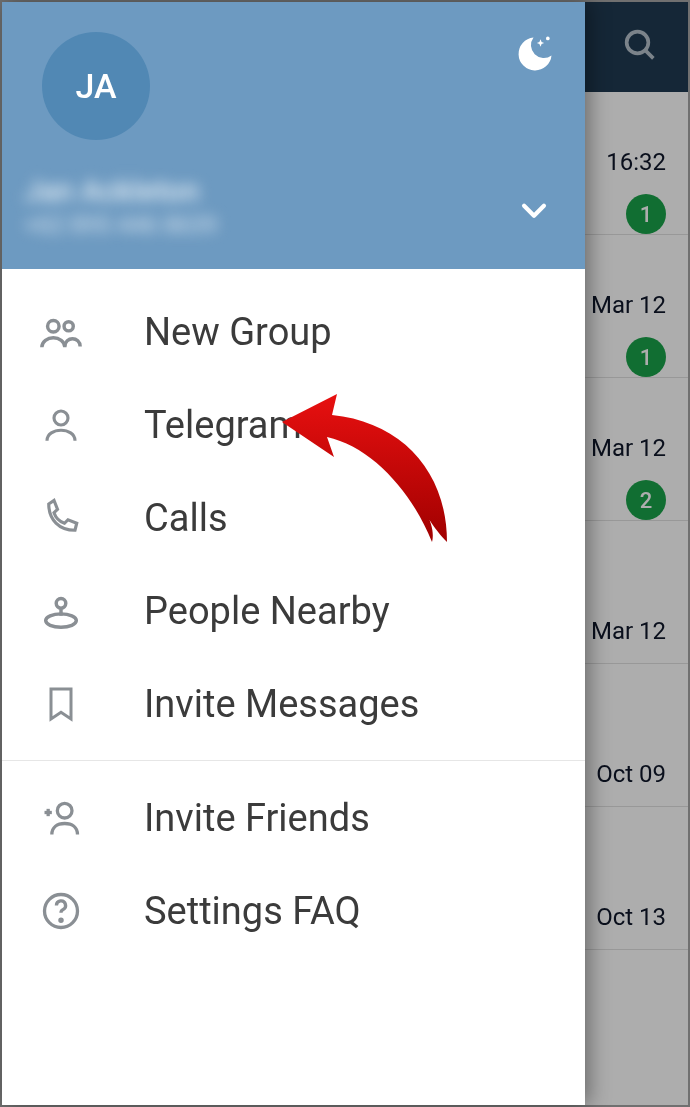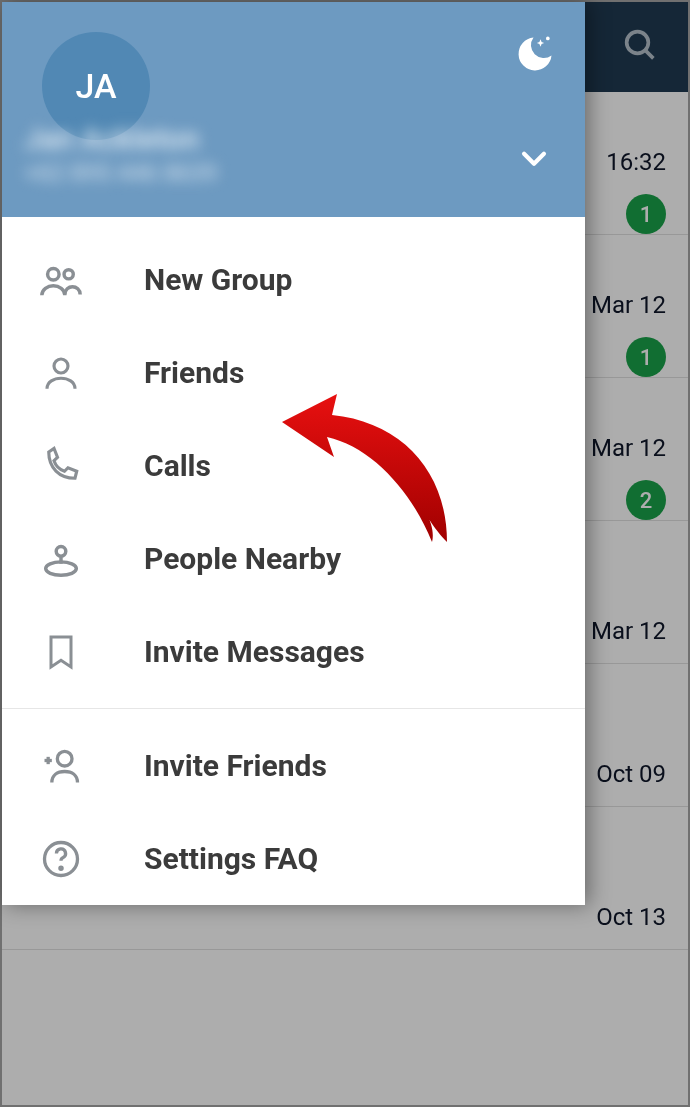--- a/index.html
+++ b/index.html
@@ -56,21 +56,21 @@
   .dim {
     position: absolute;
     top: 0; left: 0; right: 0; bottom: 0;
     background: rgba(0,0,0,0.32);
   }
   
   .drawer {
     position: absolute;
     top: 0; left: 0;
     width: 583px;
-    height: 903px;
+    height: 1103px;
     background: #fff;
     box-shadow: 4px 0 20px rgba(0,0,0,0.4);
     display: flex;
     flex-direction: column;
   }
   .drawer-header {
     height: 267px;
     background: #6d9ac1;
     position: relative;
     padding: 24px;
@@ -117,23 +117,23 @@
     padding-left: 34px;
   }
   .menu-item .mi-icon {
     width: 50px;
     display: flex; align-items:center; justify-content:center;
     color: #8a8f94;
     flex-shrink: 0;
   }
   .menu-item .mi-label {
     margin-left: 58px;
-    font-size: 30px;
+    font-size: 38px;
     color: #3b3b3b;
-    font-weight: 700;
+    font-weight: 400;
   }
   .menu-divider {
     height: 1px;
     background: #e6e6e6;
     margin: 10px 0;
   }
   
   .annot-arrow {
     position: absolute;
     left: 270px;
@@ -218,21 +218,21 @@
         <span class="mi-label">New Group</span>
       </div>
 
       <div class="menu-item">
         <span class="mi-icon">
           <svg width="42" height="42" viewBox="0 0 24 24" fill="none" stroke="#8a8f94" stroke-width="1.8">
             <circle cx="12" cy="8" r="4"></circle>
               <path d="M4 21c0-4 4-6 8-6s8 2 8 6"></path>
           </svg>
         </span>
-        <span class="mi-label">Friends</span>
+        <span class="mi-label">Telegram</span>
       </div>
 
       <div class="menu-item">
         <span class="mi-icon">
           <svg width="42" height="42" viewBox="0 0 24 24" fill="none" stroke="#8a8f94" stroke-width="1.8">
             <path d="M5 4c0 9 6 15 15 15l1-4-5-2-2 2c-3-1-5-3-6-6l2-2-2-5z"></path>
           </svg>
         </span>
         <span class="mi-label">Calls</span>
       </div>

